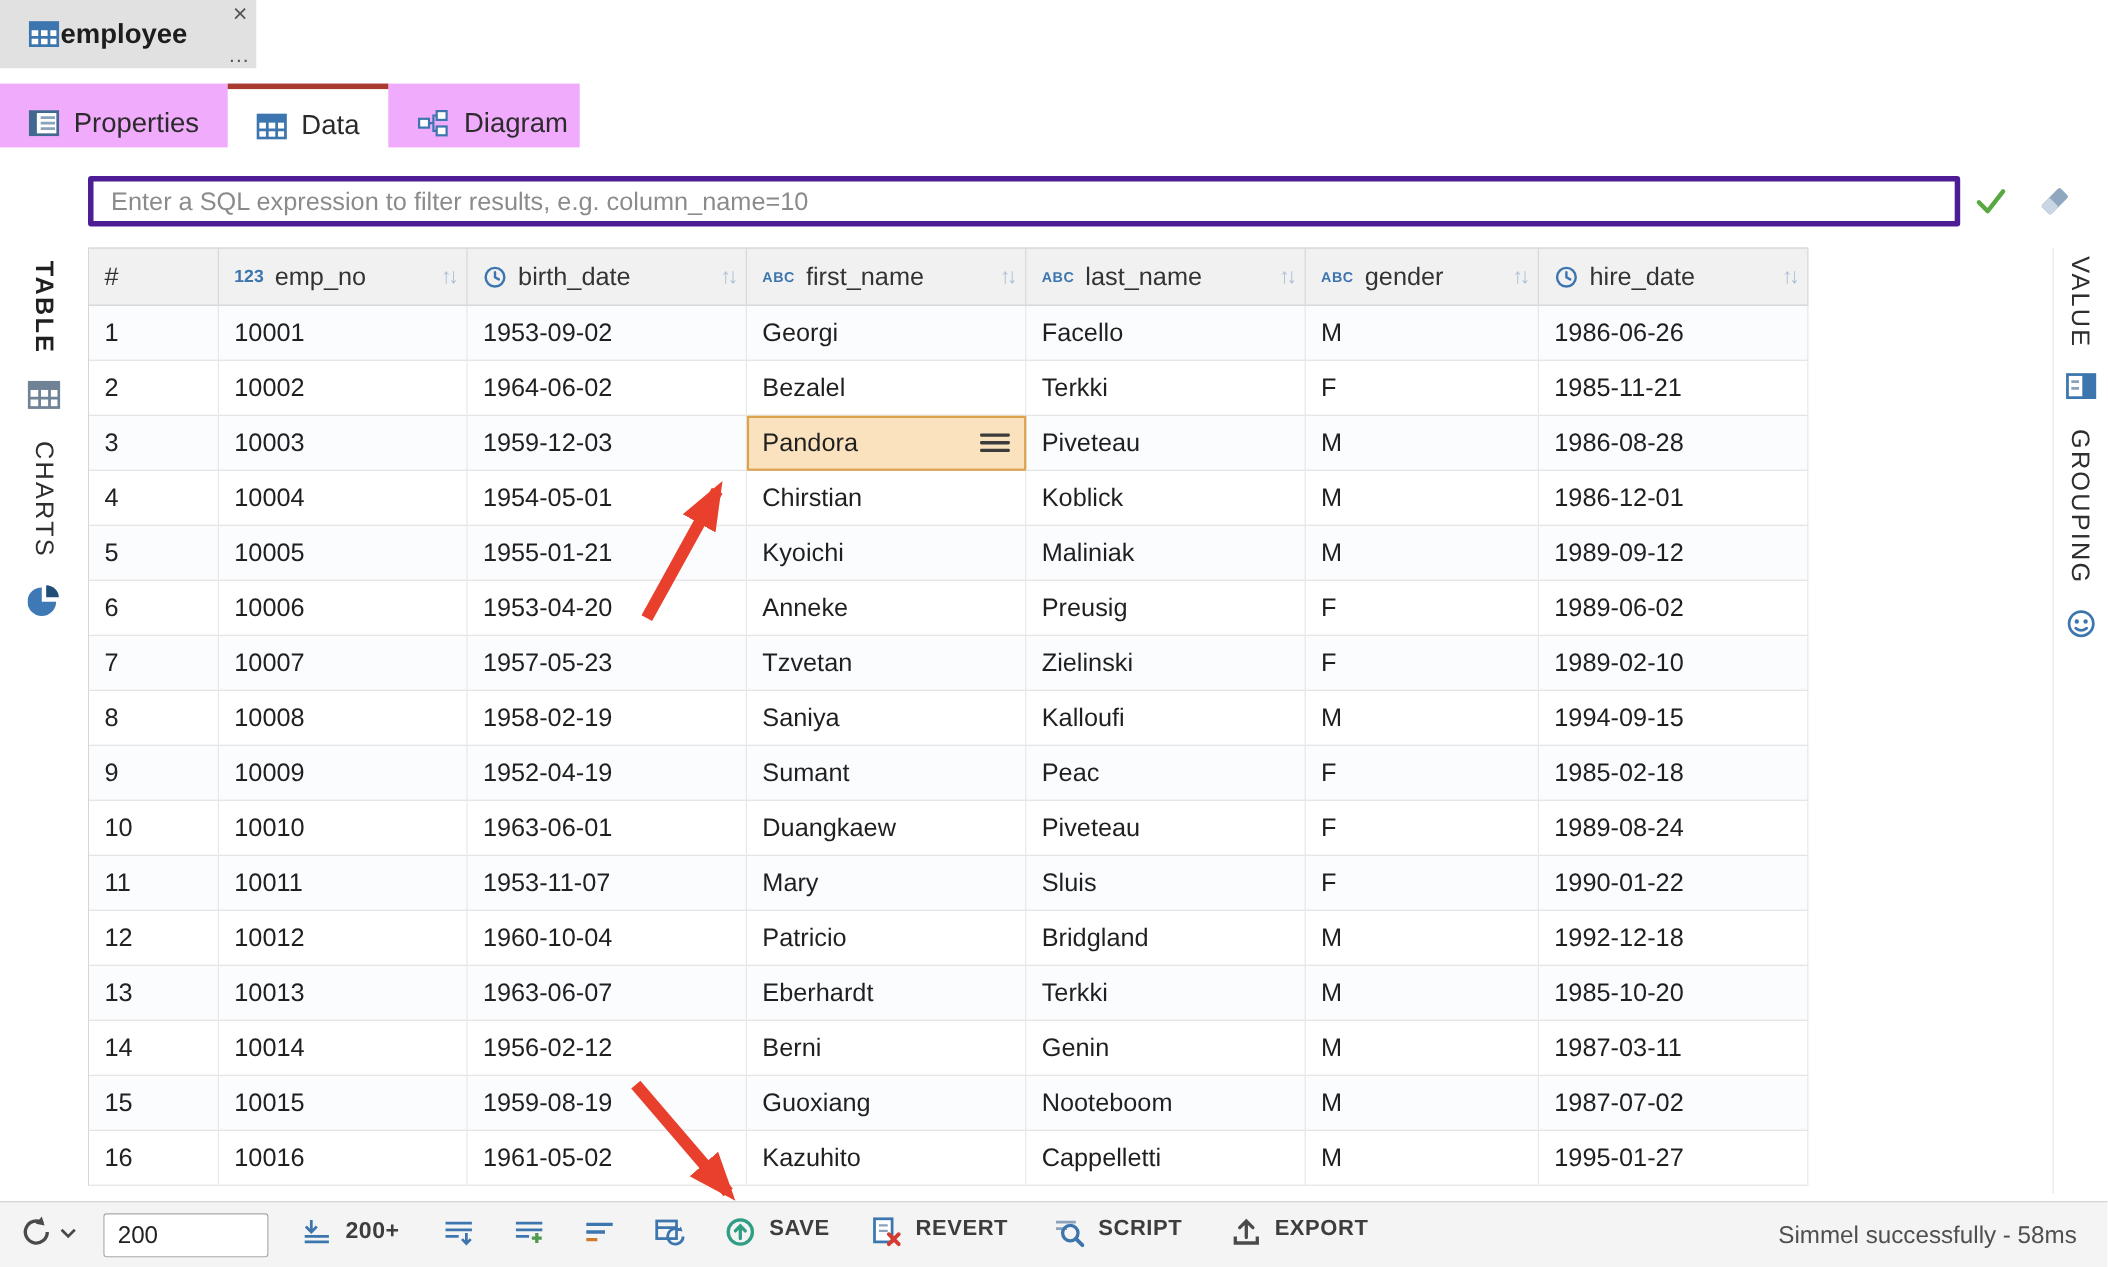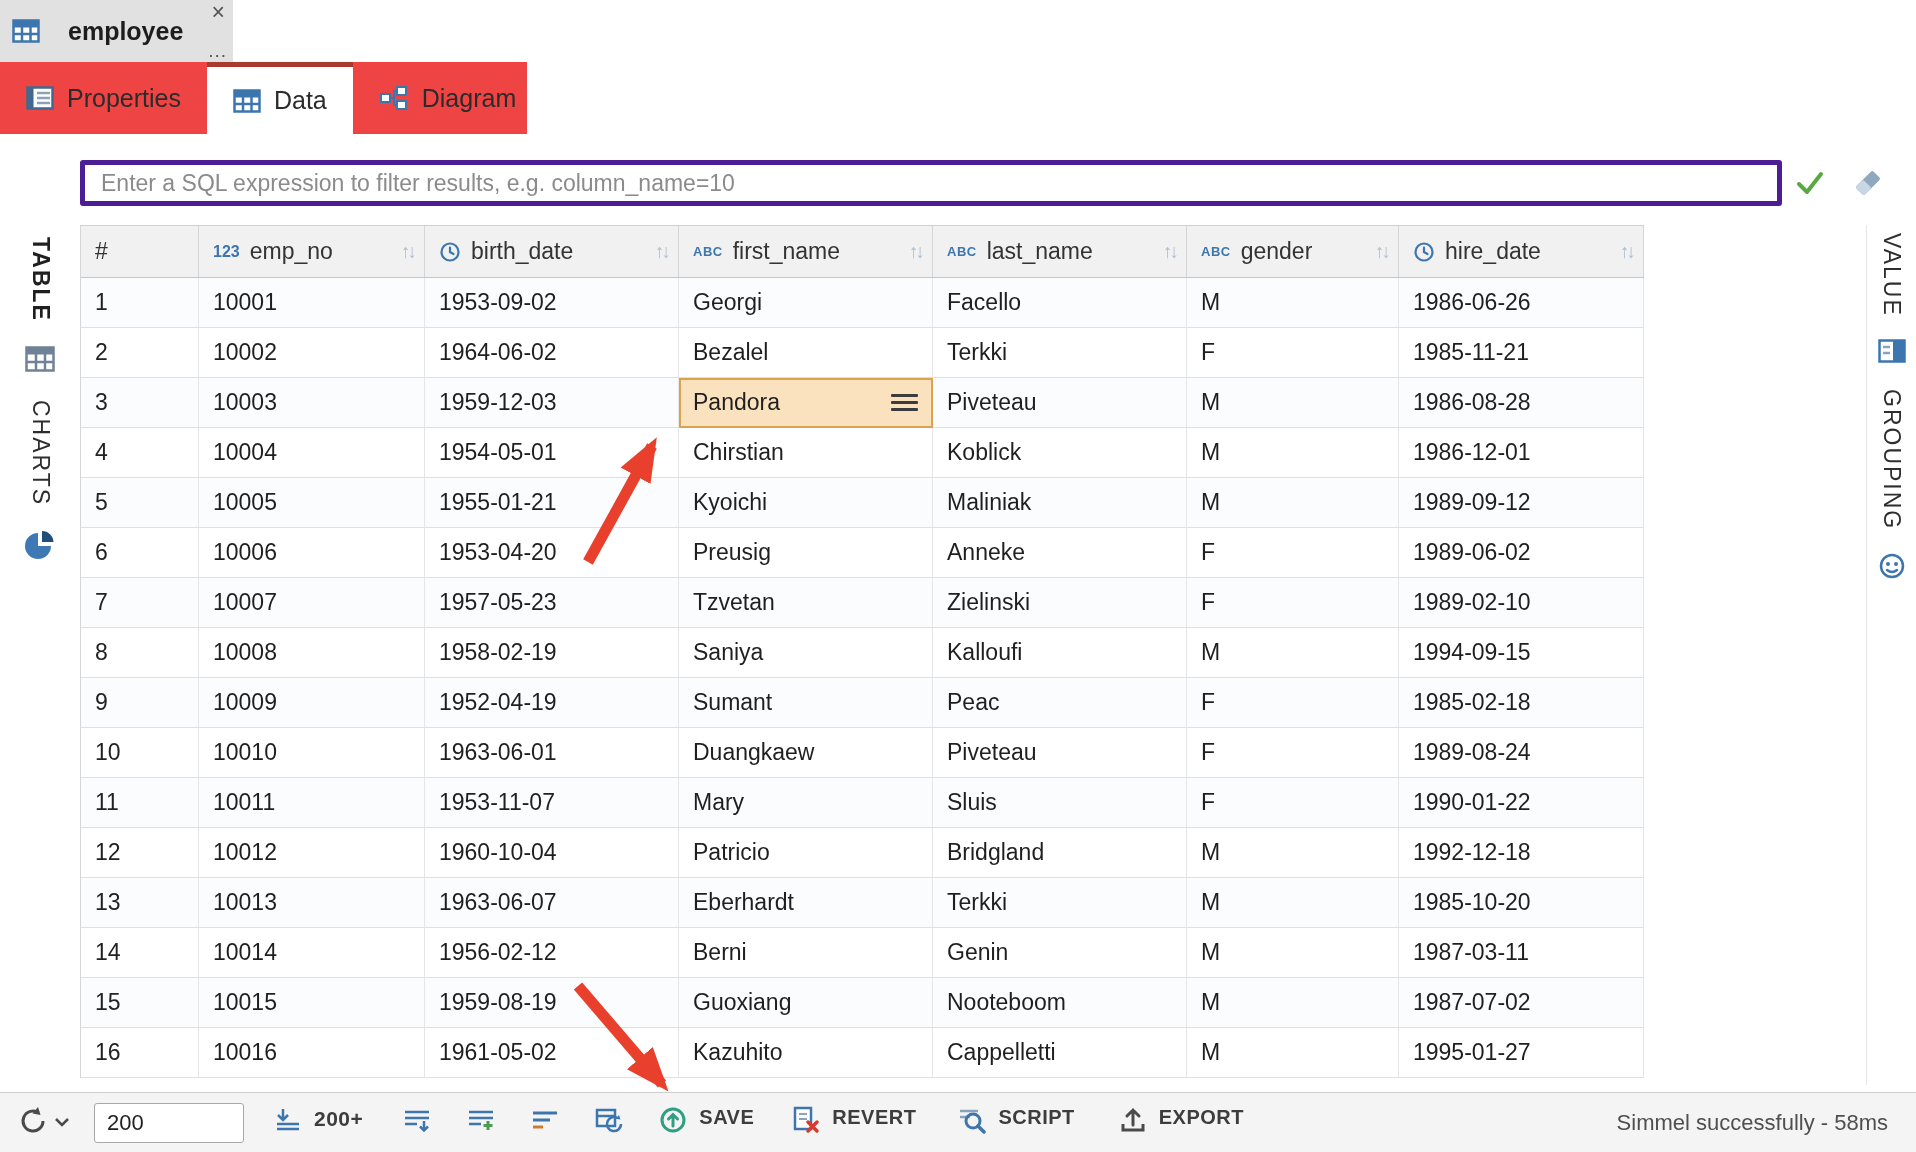--- a/index.html
+++ b/index.html
@@ -1,27 +1,27 @@
 <!DOCTYPE html>
 <html><head>
 <meta charset="utf-8">
 <style>
 *{margin:0;padding:0;box-sizing:border-box}
 html,body{width:1916px;height:1152px;background:#fff;font-family:"Liberation Sans",sans-serif;color:#222;overflow:hidden}
 #app{position:relative;width:1916px;height:1152px;background:#fff}
 
 
 .doc-tabstrip{position:absolute;left:0;top:0;width:233px;height:62px;background:#e1e1e1}
-.doc-tab{display:flex;align-items:center;gap:28px;height:62px;padding-left:12px}
+.doc-tab{display:flex;align-items:center;gap:1px;height:62px;padding-left:26px}
 .doc-tab-title{font-size:25px;font-weight:bold;color:#1d1d1d}
 .tab-close{position:absolute;right:8px;top:1px;font-size:23px;color:#555;cursor:pointer;line-height:1}
 .tab-more{position:absolute;right:6px;bottom:2px;font-size:19px;color:#555;letter-spacing:1px;line-height:1}
 
 
-.page-tabstrip{position:absolute;left:0;top:62px;width:527px;height:72px;background:#ef4444;display:flex}
+.page-tabstrip{position:absolute;left:0;top:76px;width:527px;height:72px;background:#f0abfc;display:flex}
 .page-tab{display:flex;align-items:center;gap:13px;padding:0 26px;font-size:25px;color:#2b2b2b;height:100%;cursor:pointer}
 .page-tab.active{background:#fff;border-top:5px solid #a93a30;font-weight:normal}
 
 
 .filter-bar{position:absolute;left:0;top:134px;width:1916px;height:91px;background:#fff}
 .filter-input{position:absolute;left:80px;top:26px;width:1702px;height:46px;border:5px solid #4c1d95;border-radius:3px;padding:0 16px;font-size:23px;color:#333;font-family:"Liberation Sans",sans-serif;background:#fff;outline:none}
 .filter-input::placeholder{color:#8b8b8b}
 .fbtn{position:absolute;top:30px;width:40px;height:40px;background:none;border:none;cursor:pointer;display:flex;align-items:center;justify-content:center}
 .filter-apply{left:1790px}
 .filter-clear{left:1848px}
@@ -282,22 +282,22 @@
           <div class="tcell c2">1955-01-21</div>
           <div class="tcell c3">Kyoichi</div>
           <div class="tcell c4">Maliniak</div>
           <div class="tcell c5">M</div>
           <div class="tcell c6">1989-09-12</div>
         </div>
         <div class="trow">
           <div class="tcell c0">6</div>
           <div class="tcell c1">10006</div>
           <div class="tcell c2">1953-04-20</div>
+          <div class="tcell c3">Anneke</div>
           <div class="tcell c4">Preusig</div>
-          <div class="tcell c3">Anneke</div>
           <div class="tcell c5">F</div>
           <div class="tcell c6">1989-06-02</div>
         </div>
         <div class="trow">
           <div class="tcell c0">7</div>
           <div class="tcell c1">10007</div>
           <div class="tcell c2">1957-05-23</div>
           <div class="tcell c3">Tzvetan</div>
           <div class="tcell c4">Zielinski</div>
           <div class="tcell c5">F</div>

